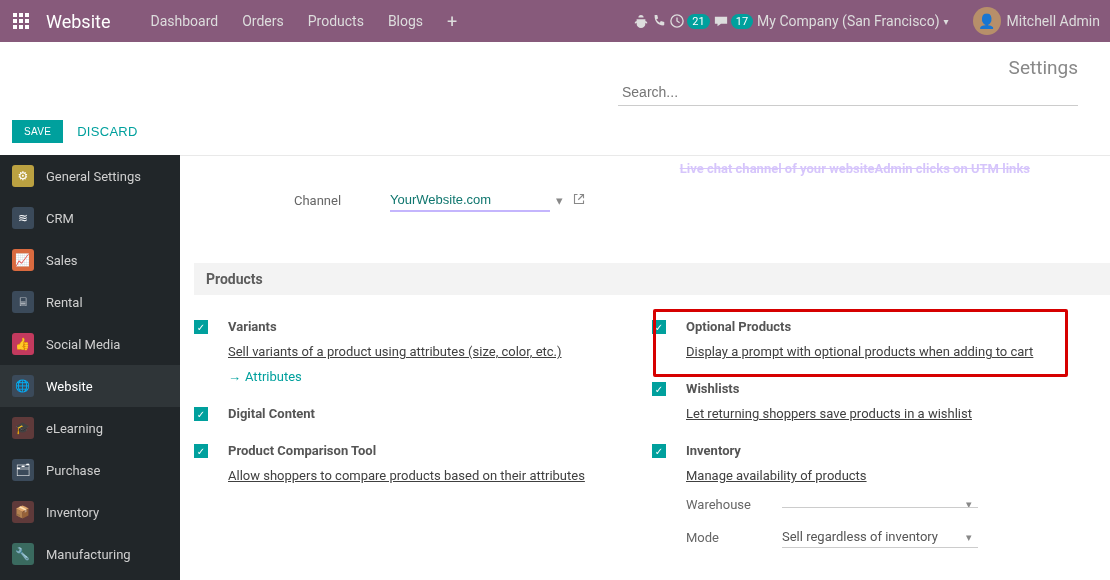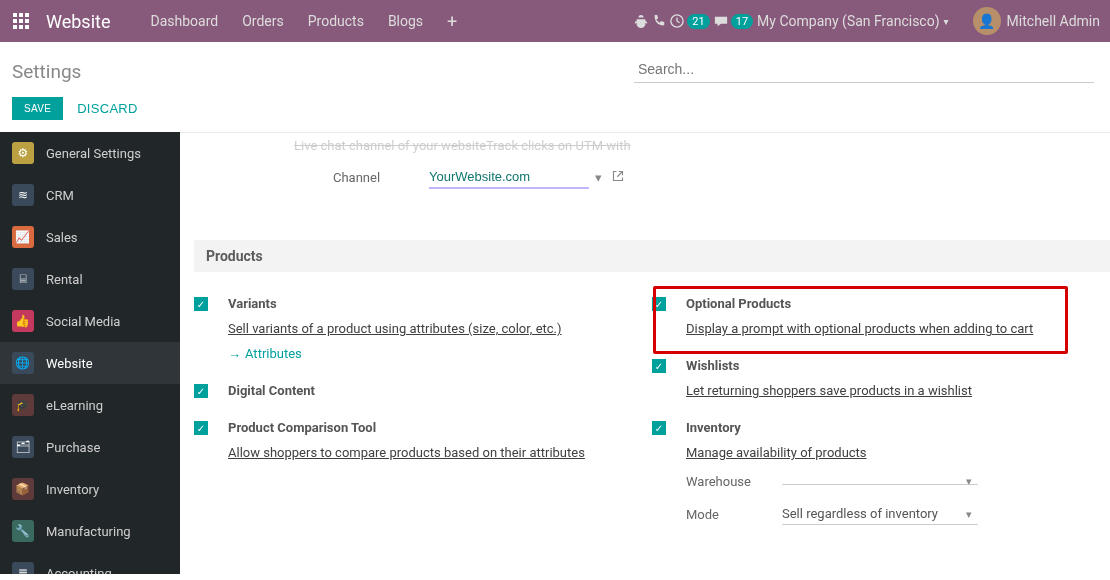--- a/index.html
+++ b/index.html
@@ -15,21 +15,21 @@
 .topbar .spacer { flex:1; }
 .topbar .right { display:flex; align-items:center; gap: 4px; }
 .topbar .iconbtn { display:flex; align-items:center; cursor:pointer; position:relative; }
 .badge { font-size: 11px; background: #00A09D; color:#fff; border-radius: 10px; padding: 1px 5px; margin-left: 3px; }
 .company { font-size: 14px; color: #ddd; display:flex; align-items:center; gap:4px; cursor:pointer;}
 .avatar { width:28px; height:28px; border-radius:50%; background:#b78f6a; display:inline-flex; align-items:center; justify-content:center; margin-right:6px; font-size:14px; color:#fff;}
 .user-block { display:flex; align-items:center; font-size:14px; cursor:pointer; color:#ddd;}
 .plus-icon { font-size: 18px; padding: 0 12px; cursor:pointer; color:#ddd;}
 
 
-.header { display:flex; justify-content:space-between; align-items:flex-end; padding: 14px 16px 0 12px; }
+.header { display:flex; justify-content:space-between; align-items:flex-end; padding: 14px 32px 0 12px; flex-direction: column; }
 .header h1 { font-size: 19px; color: #888; font-weight: 400;}
 .header .search { border: none; border-bottom: 1px solid #ccc; width: 460px; font-size: 14px; padding: 5px 4px; outline:none; color:#0c4a6e;}
 .actions { padding: 14px 12px 12px; display:flex; gap:14px; align-items:center; }
 .btn-save { background:#00A09D; color:#fff; border:none; padding: 6px 12px; font-size:10px; cursor:pointer; letter-spacing: .3px;}
 .btn-discard { color:#00A09D; background:none; border:none; font-size:13px; cursor:pointer; letter-spacing: .3px;}
 
 
 .layout { display:flex; height: calc(580px - 42px - 50px - 46px); }
 .sidebar { width: 180px; background:#212629; color:#cfcfcf; overflow:hidden; }
 .sidebar .srow { display:flex; align-items:center; gap:12px; padding: 10px 12px; cursor:pointer; font-size:13px; }
@@ -178,25 +178,25 @@
         <span>Manufacturing</span>
       </div>
       <div class="srow">
         <div class="sicon" style="background: rgb(59, 74, 90);">≣</div>
         <span>Accounting</span>
       </div>
     </div>
   <div class="content">
     <div class="content-inner">
       <div class="truncated-top">
-        <div class="top-row" style="justify-content:flex-start; color:#737373; text-decoration:line-through; opacity:.35;">
+        <div class="top-row" style="justify-content:flex-end; color:#8b5cf6; text-decoration:line-through; opacity:.35;font-weight:bold;">
           <span>Live chat channel of your website</span>
-          <span style="margin-right:40px;">Track clicks on UTM with</span>
+          <span style="margin-right:40px;">Admin clicks on UTM links</span>
         </div>
-        <div class="top-row" style="margin-top:10px;margin-left:39px;">
+        <div class="top-row" style="margin-top:10px;">
           <span class="ch-label">Channel</span>
           <input class="ch-input" value="YourWebsite.com" style="">
           <span class="caret">▾</span>
           <span class="extlink">
             <svg width="12" height="12" viewBox="0 0 16 16" fill="none" stroke="#888" stroke-width="1.5">
                 <path d="M6 2H2v12h12v-4M9 2h5v5M14 2L7 9"></path>
               </svg>
           </span>
         </div>
       </div>

